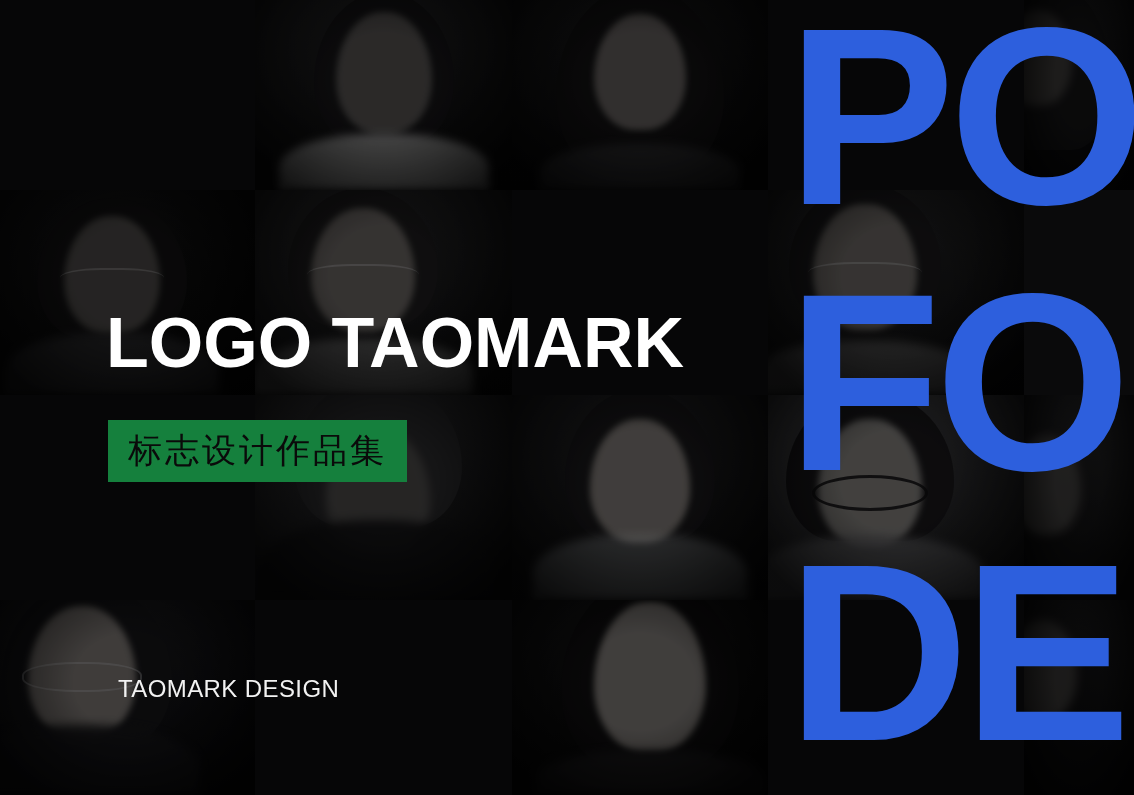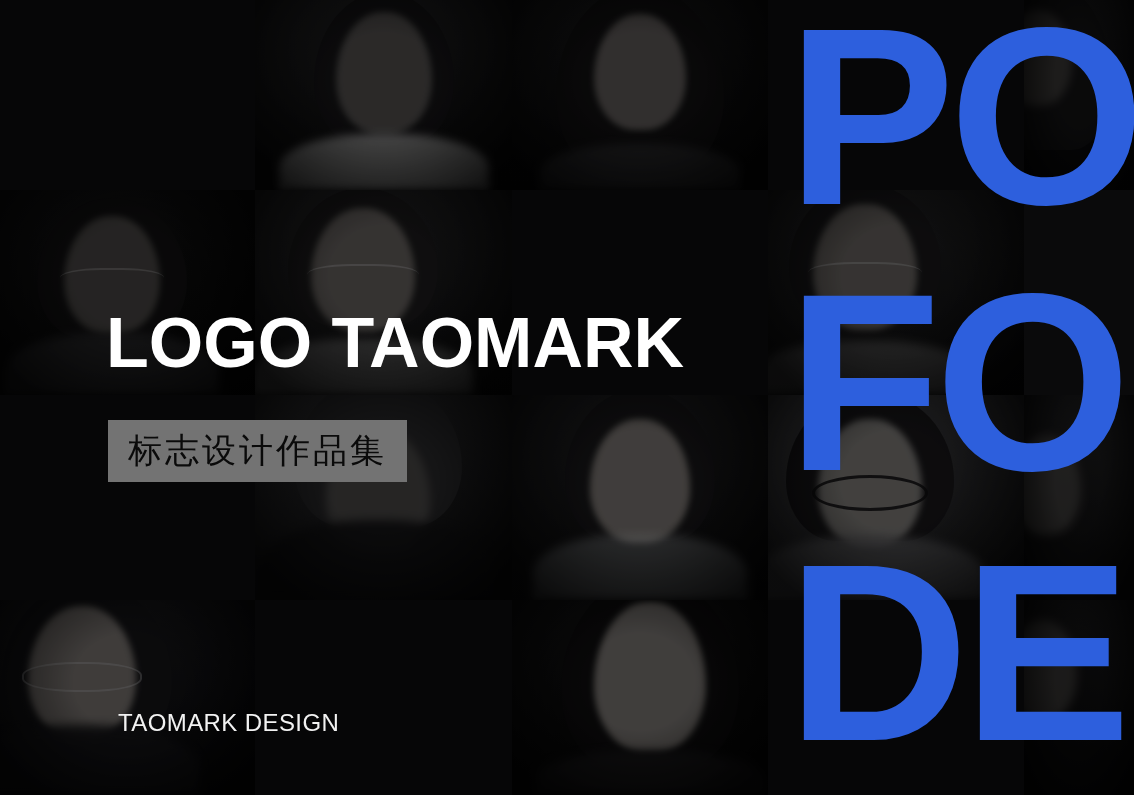--- a/index.html
+++ b/index.html
@@ -131,21 +131,21 @@
     justify-content: center;
     color: #0a0a0a;
     font-size: 34px;
     font-weight: 400;
     letter-spacing: 3px;
     font-family: "DejaVu Sans", sans-serif;
   }
   .footer-brand {
     position: absolute;
     left: 118px;
-    top: 709px;
+    top: 675px;
     font-size: 24px;
     font-weight: 400;
     color: #f2f2f2;
     letter-spacing: 0.4px;
     white-space: nowrap;
   }
 </style>
 </head>
 <body>
 
@@ -300,17 +300,17 @@
   </div>
 
   <div class="bigletters">
     <div class="bigrow r1" style="color:#2D5FDD;">PO</div>
     <div class="bigrow r2" style="color:#2D5FDD;">FO</div>
     <div class="bigrow r3" style="color:#2D5FDD;">DE</div>
   </div>
 
   <div class="headline">LOGO TAOMARK</div>
 
-  <div class="badge" style="background:#737373;">标志设计作品集</div>
+  <div class="badge" style="background:#15803d;">标志设计作品集</div>
 
   <div class="footer-brand">TAOMARK DESIGN</div>
 
 </div>
 
 </body></html>

